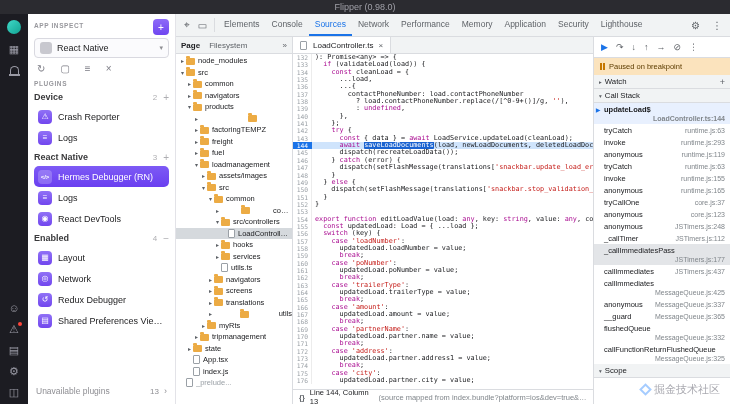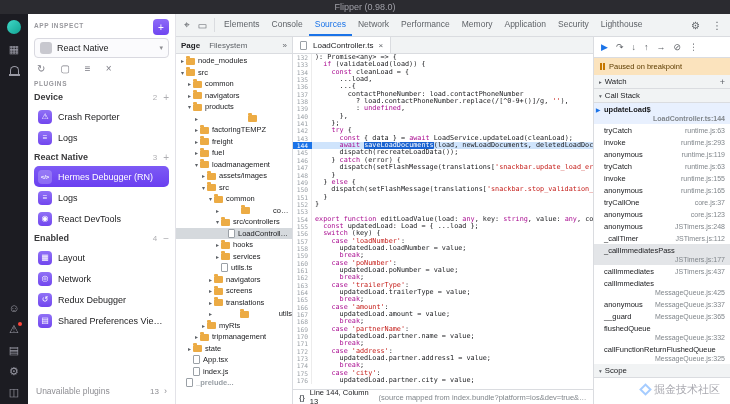--- a/index.html
+++ b/index.html
@@ -410,21 +410,21 @@
             <div class="tree-row" style="padding-left: 10px;">
               <span class="tw"></span>
               <span class="file-ic"></span>
               <span class="tl">App.tsx</span>
             </div>
             <div class="tree-row" style="padding-left: 10px;">
               <span class="tw"></span>
               <span class="file-ic"></span>
               <span class="tl">index.js</span>
             </div>
-            <div class="tree-row dim" style="padding-left: 3px; font-weight: bold;">
+            <div class="tree-row dim" style="padding-left: 3px;">
               <span class="tw"></span>
               <span class="file-ic"></span>
               <span class="tl">_prelude...</span>
             </div>
           </div>
       </div>
 
       <div class="editor-col">
         <div class="ed-tabs">
           <div class="ed-tab">

